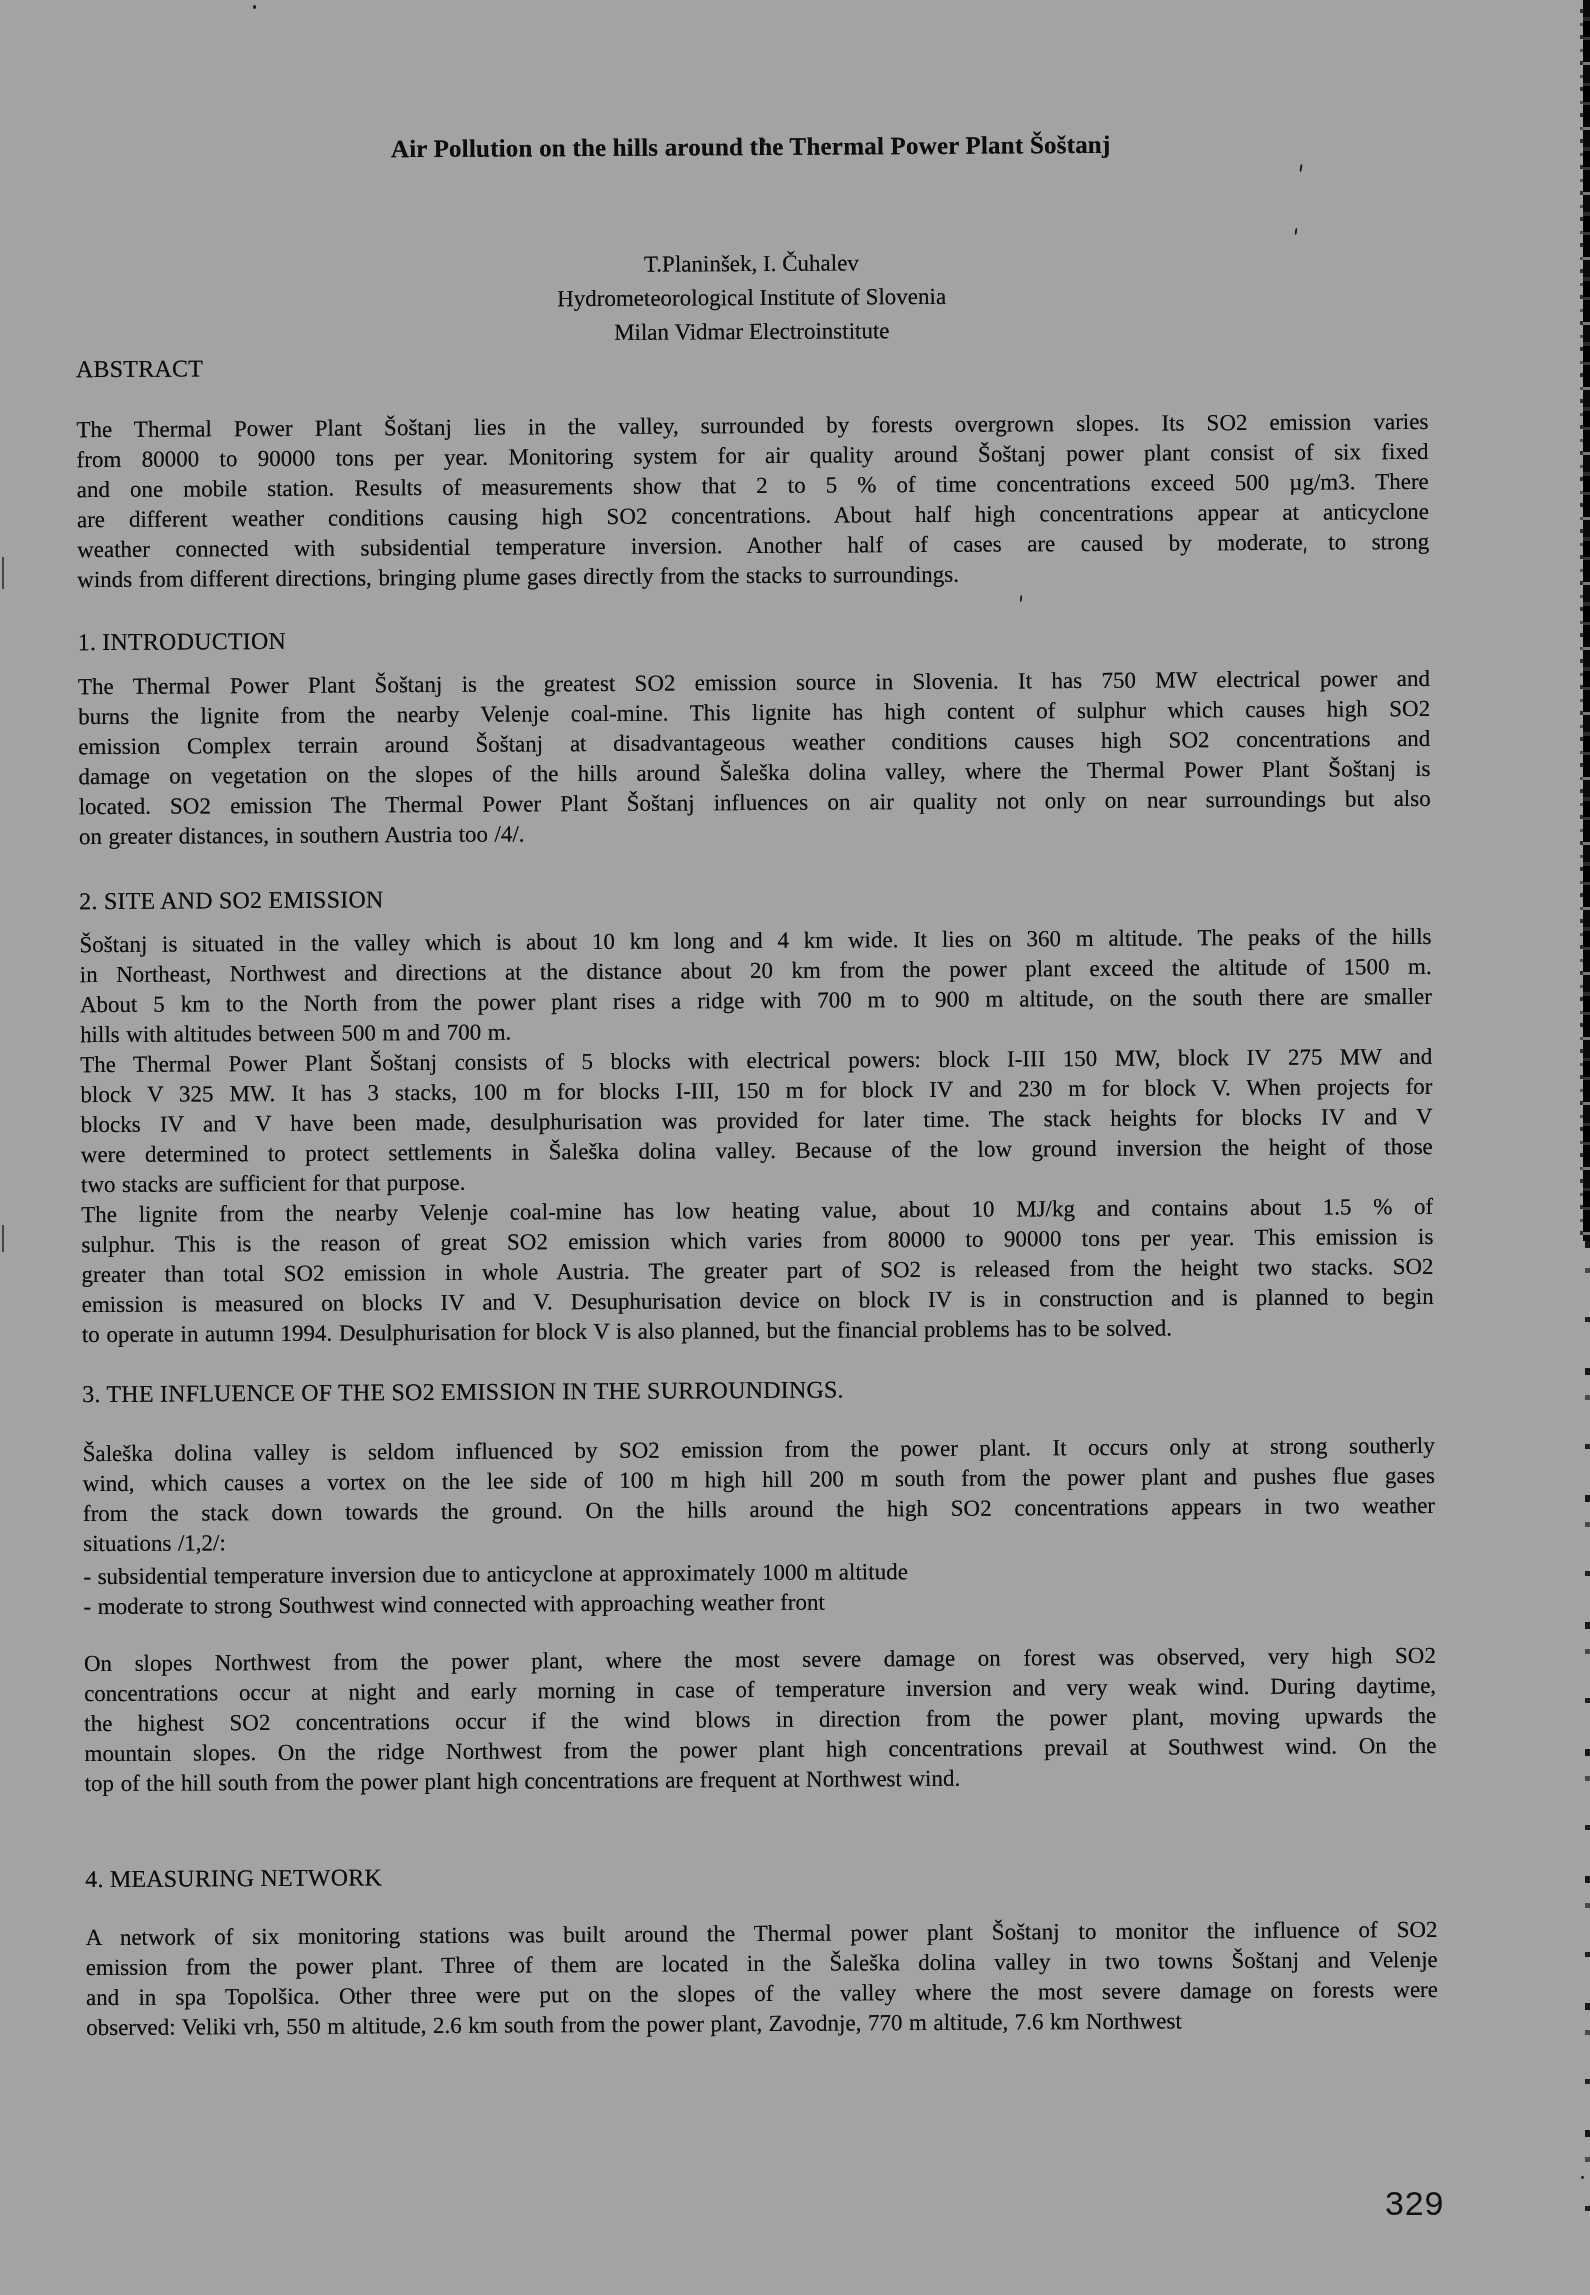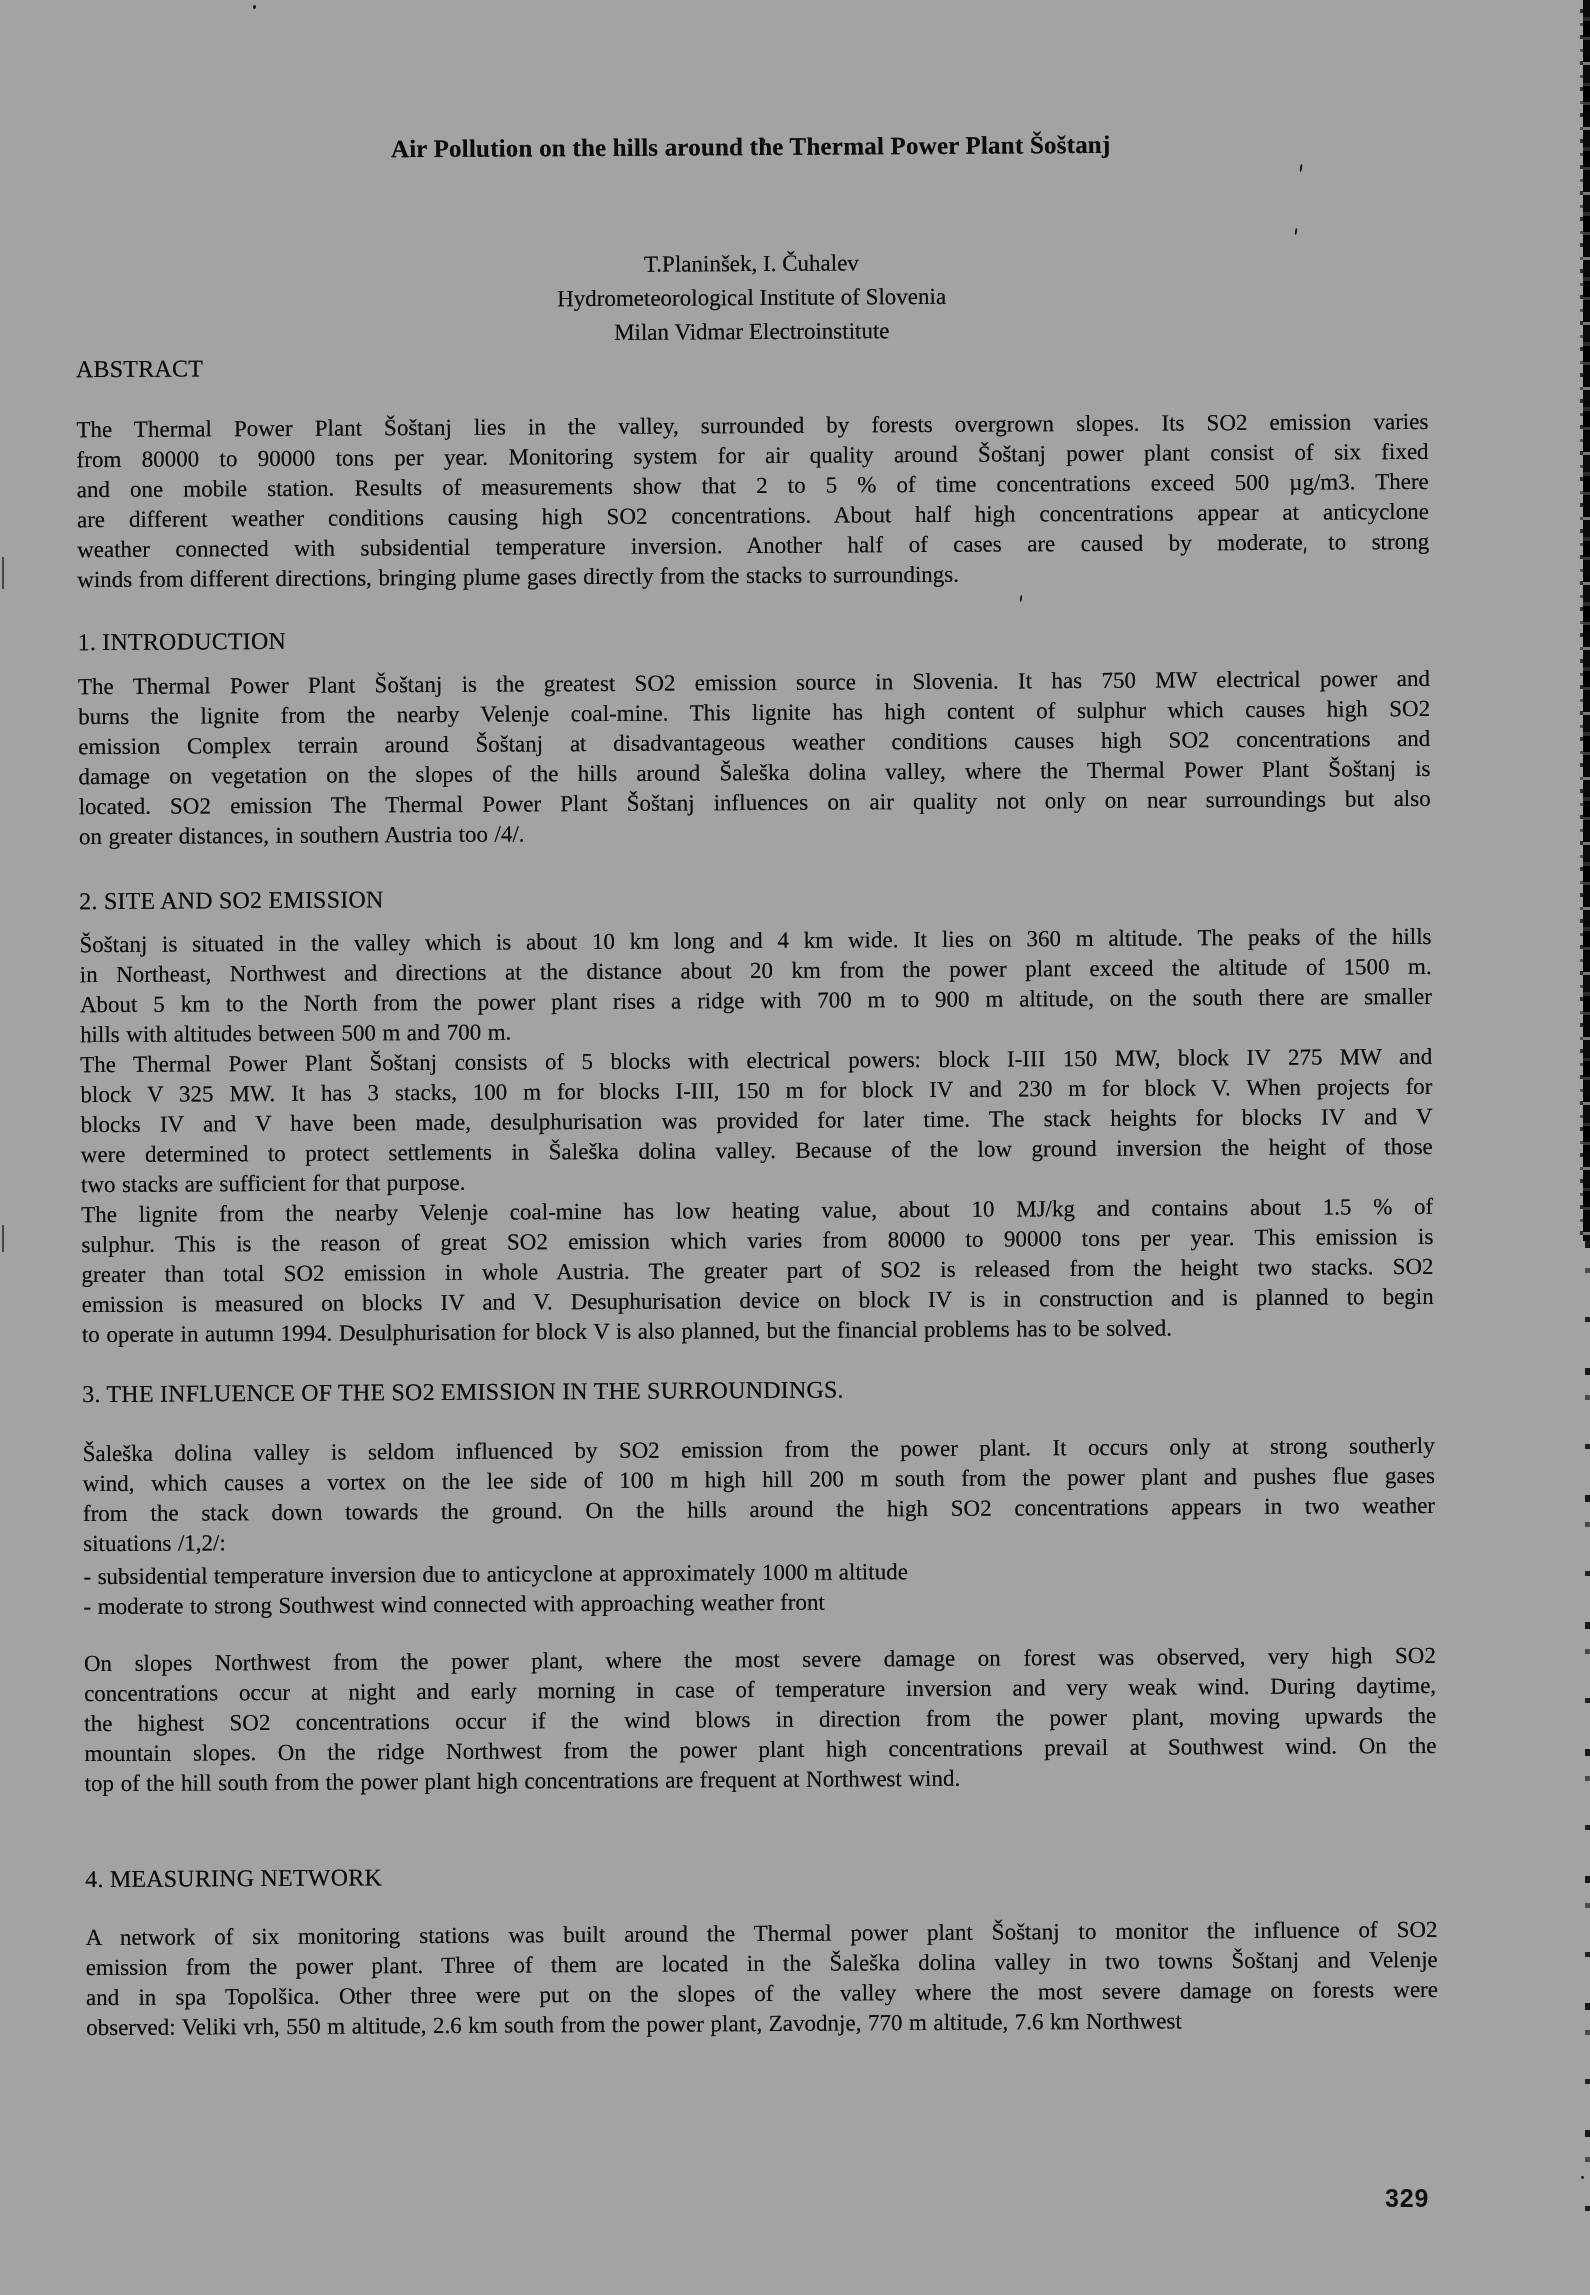--- a/index.html
+++ b/index.html
@@ -42,21 +42,21 @@
   .p-network{margin-top:28px;}
   .line{
     font-size:23px;line-height:30px;
     text-align:justify;text-align-last:justify;
     word-spacing:0.8px;
   }
   .line.last{text-align-last:left;}
   .page-number{
     position:absolute;left:1385px;top:2184px;
     font-family:"Liberation Sans","DejaVu Sans",sans-serif;
-    font-size:25px;font-weight:bold;color:#111;letter-spacing:0.8px;
+    font-size:34px;font-weight:normal;color:#111;letter-spacing:0.8px;
   }
   
   .edge-top{
     position:absolute;right:0;top:0;width:8px;height:1241px;
     background:repeating-linear-gradient(to bottom,
       #0a0a0a 0 17.5px,#2b2b2b 17.5px 20.7px,#000 20.7px 37px,
       #3a3a3a 37px 40px,#050505 40px 62px,rgba(0,0,0,0.25) 62px 65px);
   }
   .edge-top::before{
     content:"";position:absolute;left:-3.2px;top:0;width:3.2px;height:100%;

